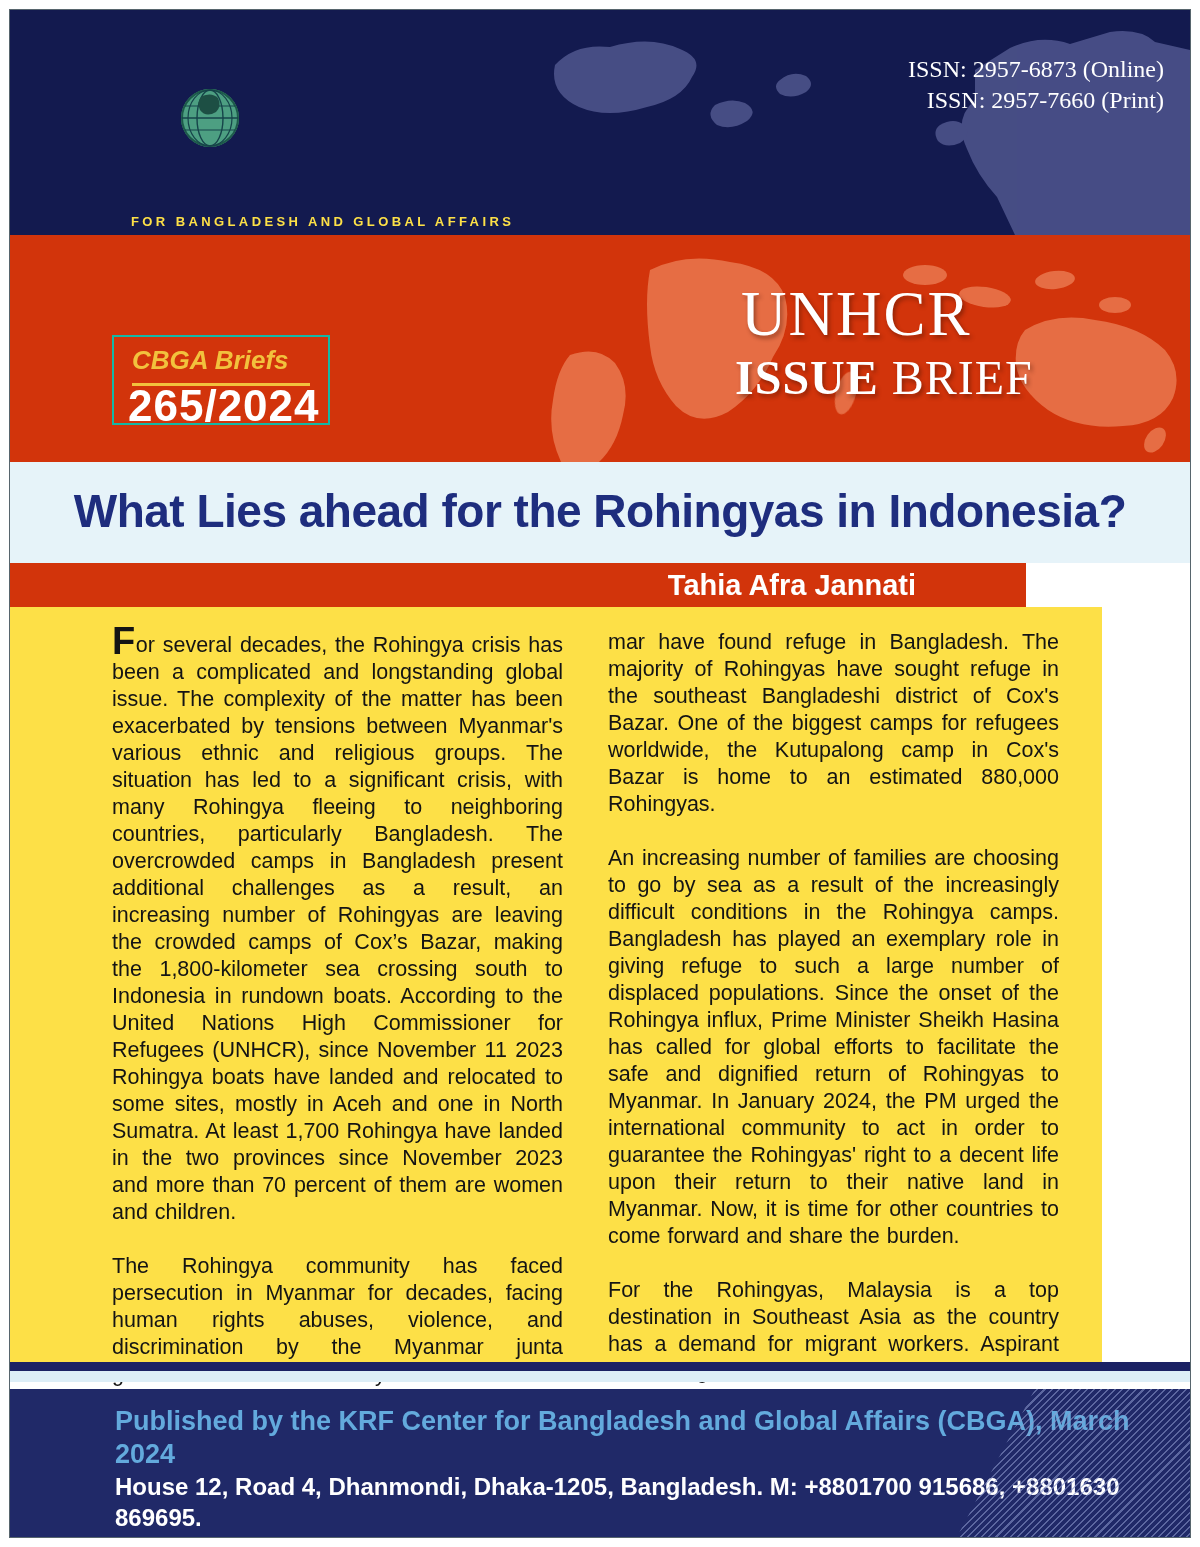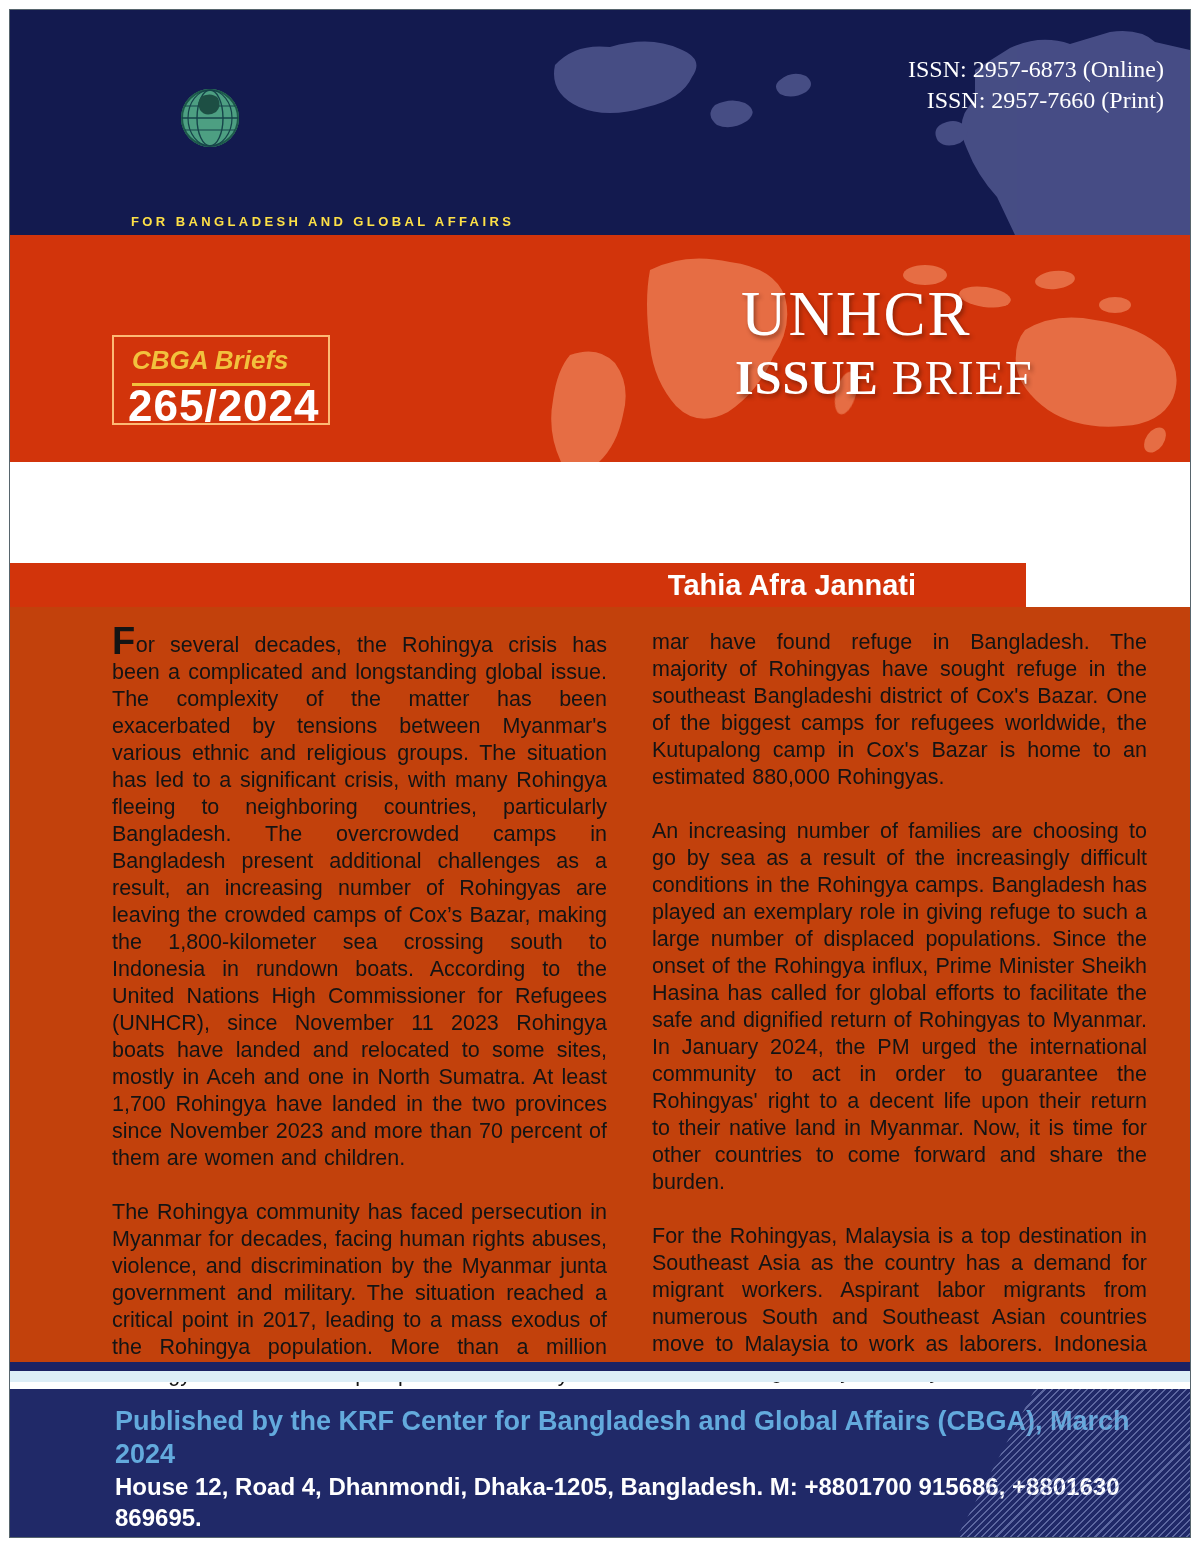--- a/index.html
+++ b/index.html
@@ -11,40 +11,40 @@
   .header-map{position:absolute;left:0;top:0;width:1180px;height:225px;}
   .logo{position:absolute;left:0;top:0;width:520px;height:225px;}
   .globe{position:absolute;left:170px;top:78px;width:60px;height:60px;}
   .logo-wordmark{position:absolute;left:106px;top:116px;font-size:76px;line-height:1;color:#ffffff;letter-spacing:0px;font-weight:400;}
   .logo-tagline{position:absolute;left:121px;top:204px;font-size:13px;font-weight:700;color:#fde047;letter-spacing:3.4px;white-space:nowrap;}
   .issn{position:absolute;right:26px;top:12px;text-align:right;color:#ffffff;font-family:"Liberation Serif",serif;font-size:24px;line-height:1.3;margin-top:32px;}
 
   
   .band{position:absolute;left:0;top:225px;width:1180px;height:227px;background:#d2340b;overflow:hidden;}
   .band-map{position:absolute;left:0;top:0;width:1180px;height:227px;}
-  .brief-box{position:absolute;left:102px;top:100px;width:218px;height:90px;border:2px solid #fdba74;box-sizing:border-box;}
+  .brief-box{position:absolute;left:102px;top:100px;width:218px;height:90px;border:2px solid #14b8a6;box-sizing:border-box;}
   .brief-box-label{position:absolute;left:18px;top:8px;font-size:26px;font-weight:700;font-style:italic;color:#f2c23d;}
   .brief-box-divider{position:absolute;left:18px;top:46px;width:178px;height:3px;background:#f2c23d;}
   .brief-box-number{position:absolute;left:14px;top:44px;font-size:44px;font-weight:700;color:#ffffff;letter-spacing:1px;}
   .masthead{position:absolute;left:725px;top:48px;color:#ffffff;font-family:"Liberation Serif",serif;text-shadow:2px 3px 4px rgba(60,15,0,.45);}
   .masthead-org{font-size:63px;line-height:1.0;letter-spacing:2px;padding-left:6px;}
   .masthead-line2{font-size:48px;line-height:1.0;margin-top:8px;letter-spacing:1px;white-space:nowrap;}
   .masthead-issue{font-weight:700;}
   .masthead-brief{font-weight:400;}
 
   
   .title-band{position:absolute;left:0;top:452px;width:1180px;height:101px;background:#e6f3f9;}
   .page-title{position:absolute;left:0;top:22px;width:100%;text-align:center;font-size:46px;font-weight:700;color:#1e2d7e;letter-spacing:-0.5px;}
 
   
   .author-bar{position:absolute;left:0;top:553px;width:1016px;height:44px;background:#d2340b;}
   .author-name{position:absolute;right:110px;top:0;line-height:44px;font-size:29px;font-weight:700;color:#ffffff;}
 
   
-  .body-area{position:absolute;left:0;top:597px;width:1180px;height:755px;background:#c2410c;box-sizing:border-box;padding:22px 43px 0 102px;}
+  .body-area{position:absolute;left:0;top:597px;width:1092px;height:755px;background:#fde047;box-sizing:border-box;padding:22px 43px 0 102px;}
   .cols{display:flex;gap:45px;}
   .col{flex:1;text-align:justify;color:#141414;font-size:21.5px;line-height:27px;word-spacing:1px;}
   .col p{margin:0 0 27px 0;}
   .lead-initial{font-size:38px;font-weight:700;line-height:20px;position:relative;top:2px;letter-spacing:0.5px;}
 
   
   .rule-navy{position:absolute;left:0;top:1352px;width:1180px;height:9px;background:#1b2264;}
   .rule-strip{position:absolute;left:0;top:1361px;width:1180px;height:11px;background:#ddeef7;}
 
   
@@ -108,20 +108,23 @@
         <div class="brief-box-label">CBGA Briefs</div>
         <div class="brief-box-divider"></div>
         <div class="brief-box-number">265/2024</div>
       </div>
       <div class="masthead">
         <div class="masthead-org">UNHCR</div>
         <div class="masthead-line2"><span class="masthead-issue">ISSUE</span> <span class="masthead-brief">BRIEF</span></div>
       </div>
     </div>
 
+    <div class="title-band">
+      <div class="page-title">What Lies ahead for the Rohingyas in Indonesia?</div>
+    </div>
 
     <div class="author-bar">
       <div class="author-name">Tahia Afra Jannati</div>
     </div>
 
     <div class="body-area">
       <div class="cols">
         <div class="col">
           <p><span class="lead-initial">F</span><span>or several decades, the Rohingya crisis has been a complicated and longstanding global issue. The complexity of the matter has been exacerbated by tensions between Myanmar's various ethnic and religious groups. The situation has led to a significant crisis, with many Rohingya fleeing to neighboring countries, particularly Bangladesh. The overcrowded camps in Bangladesh present additional challenges as a result, an increasing number of Rohingyas are leaving the crowded camps of Cox’s Bazar, making the 1,800-kilometer sea crossing south to Indonesia in rundown boats. According to the United Nations High Commissioner for Refugees (UNHCR), since November 11 2023 Rohingya boats have landed and relocated to some sites, mostly in Aceh and one in North Sumatra. At least 1,700 Rohingya have landed in the two provinces since November 2023 and more than 70 percent of them are women and children.</span></p>
           <p>The Rohingya community has faced persecution in Myanmar for decades, facing human rights abuses, violence, and discrimination by the Myanmar junta government and military. The situation reached a critical point in 2017, leading to a mass exodus of the Rohingya population. More than a million Rohingya who have escaped persecution in Myan-</p>

